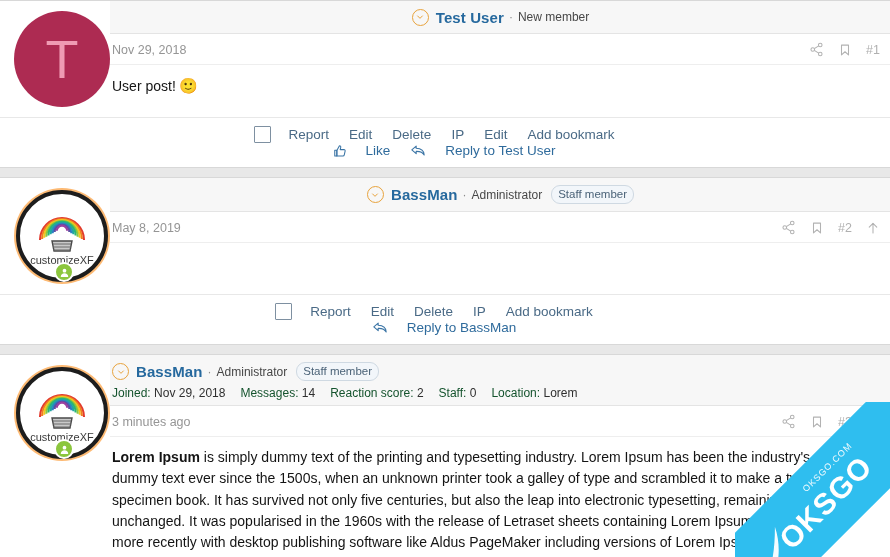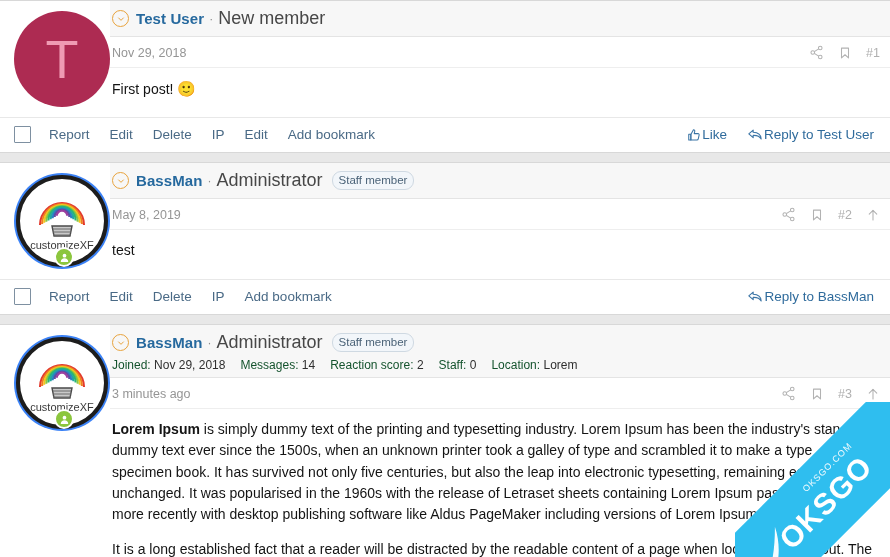--- a/index.html
+++ b/index.html
@@ -59,21 +59,21 @@
     font-size: 54px;
     line-height: 96px;
     text-align: center;
     font-family: "Liberation Sans", sans-serif;
     font-weight: 400;
   }
   .avatar-logo {
     width: 96px;
     height: 96px;
     border-radius: 50%;
-    background: #3b82f6;
+    background: #fdba74;
     position: relative;
   }
   .avatar-logo svg { display: block; }
   .online-dot {
     position: absolute;
     left: 40px;
     bottom: 2px;
     width: 20px;
     height: 20px;
     border-radius: 50%;
@@ -96,20 +96,21 @@
   
   .user-header {
     background: #f7f7f7;
     border-bottom: 1px solid #e4e4e4;
     padding: 7px 1px 7px 2px;
     display: flex;
     align-items: center;
     flex-wrap: wrap;
     min-height: 18px;
     margin-right: -16px;
+    justify-content: center;
   }
   .user-header.tall {
     padding-bottom: 5px;
     flex-direction: column;
     align-items: flex-start;
   }
   .uh-row {
     display: flex;
     align-items: center;
     flex-wrap: wrap;
@@ -132,21 +133,21 @@
     font-size: 15px;
     letter-spacing: 0.1px;
   }
   .dot-sep {
     color: #8b8b8b;
     margin: 0 5px;
     font-size: 12px;
   }
   .user-title {
     color: #474747;
-    font-size: 18px;
+    font-size: 12px;
   }
   .staff-badge {
     margin-left: 9px;
     border: 1px solid #cfd9e2;
     background: #f2f6fa;
     color: #4b6378;
     font-size: 11.5px;
     padding: 1px 6px 2px;
     border-radius: 9px;
     line-height: 14px;
@@ -202,20 +203,21 @@
   .emoji { font-size: 15px; }
 
   
   .message-footer {
     border-top: 1px solid #e8e8e8;
     background: #ffffff;
     display: flex;
     align-items: center;
     justify-content: space-between;
     padding: 8px 16px 9px 14px;
+    flex-direction: column;
   }
   .footer-left {
     display: flex;
     align-items: center;
     gap: 0;
   }
   .select-box {
     width: 15px;
     height: 15px;
     border: 1.5px solid #7e90a1;
@@ -234,21 +236,21 @@
   .footer-right {
     display: flex;
     align-items: center;
     gap: 20px;
   }
   .footer-btn {
     color: #2f6b9c;
     font-size: 13.5px;
     display: inline-flex;
     align-items: center;
-    gap: 1px;
+    gap: 19px;
     white-space: nowrap;
   }
   .footer-btn svg { display: block; }
 
   
   .watermark {
     position: absolute;
     right: 0;
     bottom: 0;
     width: 155px;
@@ -328,21 +330,21 @@
                 <line x1="7.1" y1="8.9" x2="12.9" y2="5.1" stroke="#b2b2b2" stroke-width="1.4"></line>
                 <line x1="7.1" y1="11.1" x2="12.9" y2="14.9" stroke="#b2b2b2" stroke-width="1.4"></line>
               </svg>
               <svg viewBox="0 0 20 20" width="14" height="14">
                 <path d="M5 3 L15 3 L15 17 L10 12.5 L5 17 Z" fill="none" stroke="#b2b2b2" stroke-width="1.5" stroke-linecap="round" stroke-linejoin="round"></path>
               </svg>
               <a class="post-number">#1</a>
             </div>
           </div>
           <div class="post-body">
-            <p><span>First post! </span><span class="emoji">🙂</span></p>
+            <p><span>User post! </span><span class="emoji">🙂</span></p>
           </div>
         </div>
       </div>
       <div class="message-footer">
         <div class="footer-left">
           <div class="select-box"></div>
           <a class="action-link">Report</a>
           <a class="action-link">Edit</a>
           <a class="action-link">Delete</a>
           <a class="action-link">IP</a>
@@ -424,23 +426,20 @@
               <svg viewBox="0 0 20 20" width="14" height="14">
                 <path d="M5 3 L15 3 L15 17 L10 12.5 L5 17 Z" fill="none" stroke="#b2b2b2" stroke-width="1.5" stroke-linecap="round" stroke-linejoin="round"></path>
               </svg>
               <a class="post-number">#2</a>
               <svg viewBox="0 0 20 20" width="14" height="14">
                 <path d="M10 17 L10 3.5" fill="none" stroke="#b2b2b2" stroke-width="1.5" stroke-linecap="round" stroke-linejoin="round"></path>
                 <path d="M4.6 8.8 L10 3.3 L15.4 8.8" fill="none" stroke="#b2b2b2" stroke-width="1.5" stroke-linecap="round" stroke-linejoin="round"></path>
               </svg>
             </div>
           </div>
-          <div class="post-body">
-            <p><span>test</span></p>
-          </div>
         </div>
       </div>
       <div class="message-footer">
         <div class="footer-left">
           <div class="select-box"></div>
           <a class="action-link">Report</a>
           <a class="action-link">Edit</a>
           <a class="action-link">Delete</a>
           <a class="action-link">IP</a>
           <a class="action-link">Add bookmark</a>

